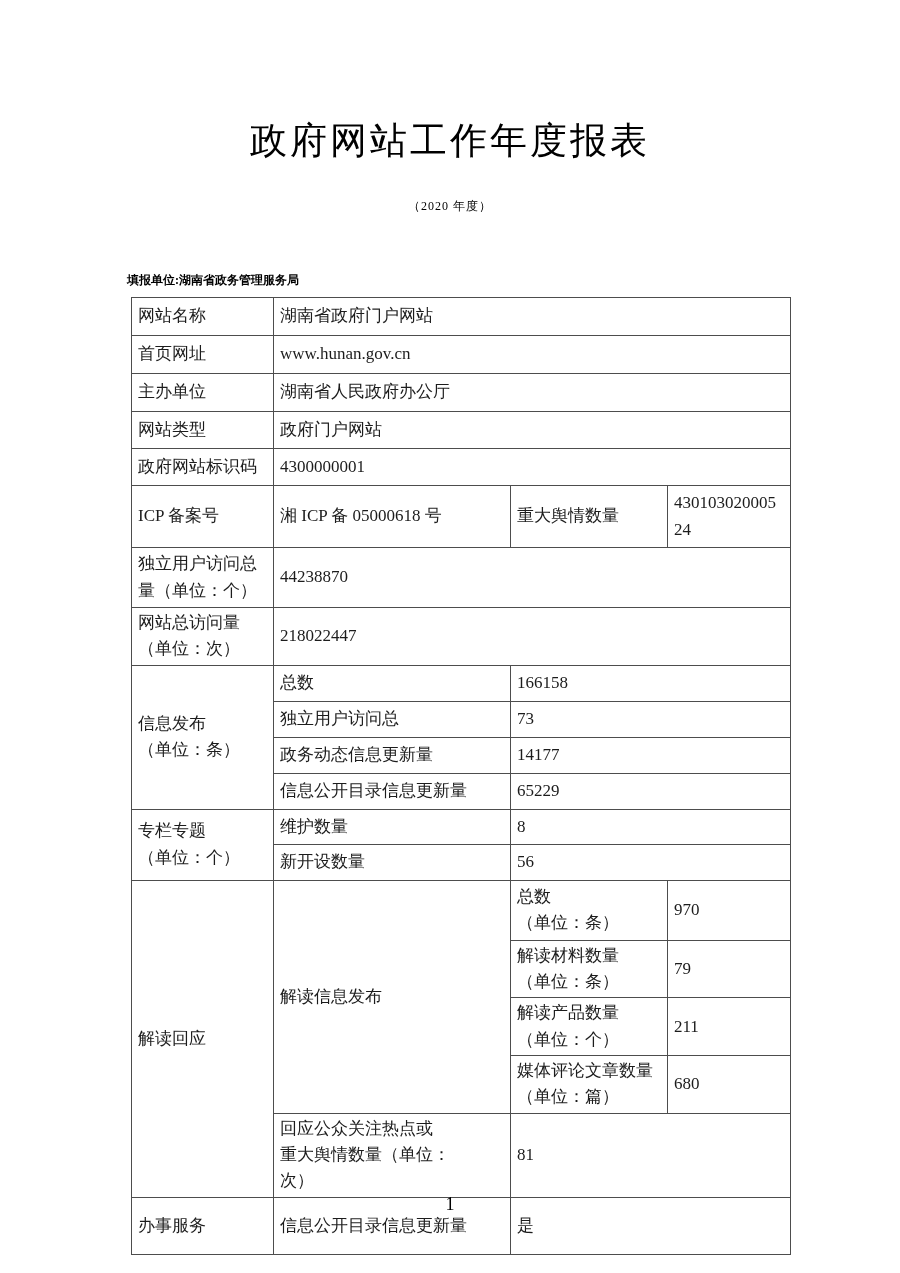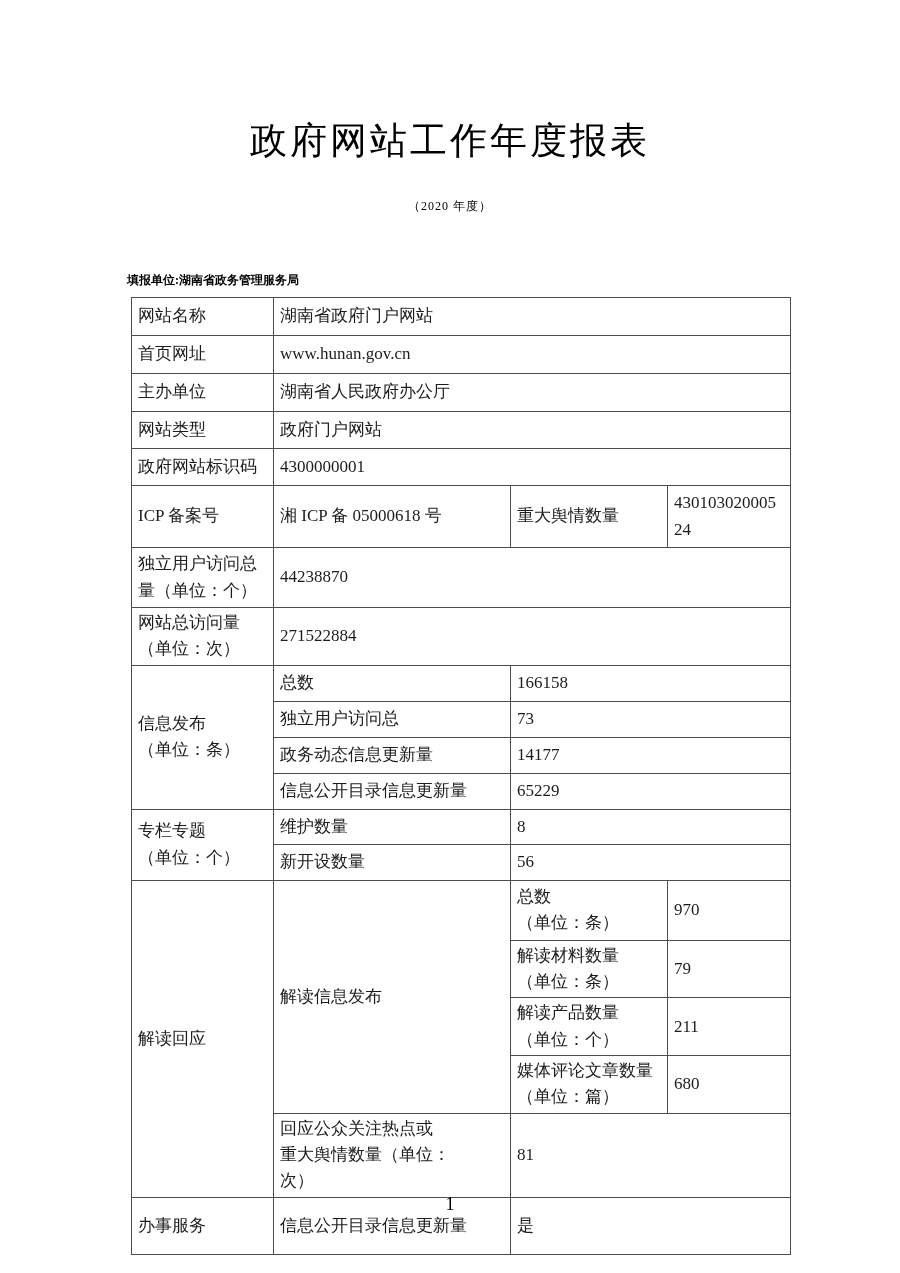--- a/index.html
+++ b/index.html
@@ -122,21 +122,21 @@
       <td class="wrap-digits">43010302000524</td>
     </tr>
     <tr class="h55">
       <td class="align-left">独立用户访问总
 量（单位：个）</td>
       <td colspan="3">44238870</td>
     </tr>
     <tr class="h50">
       <td>网站总访问量
 （单位：次）</td>
-      <td colspan="3">271522884</td>
+      <td colspan="3">218022447</td>
     </tr>
     <tr class="h31">
       <td rowspan="4">信息发布
 （单位：条）</td>
       <td>总数</td>
       <td colspan="2">166158</td>
     </tr>
     <tr class="h31">
       <td>独立用户访问总</td>
       <td colspan="2">73</td>

